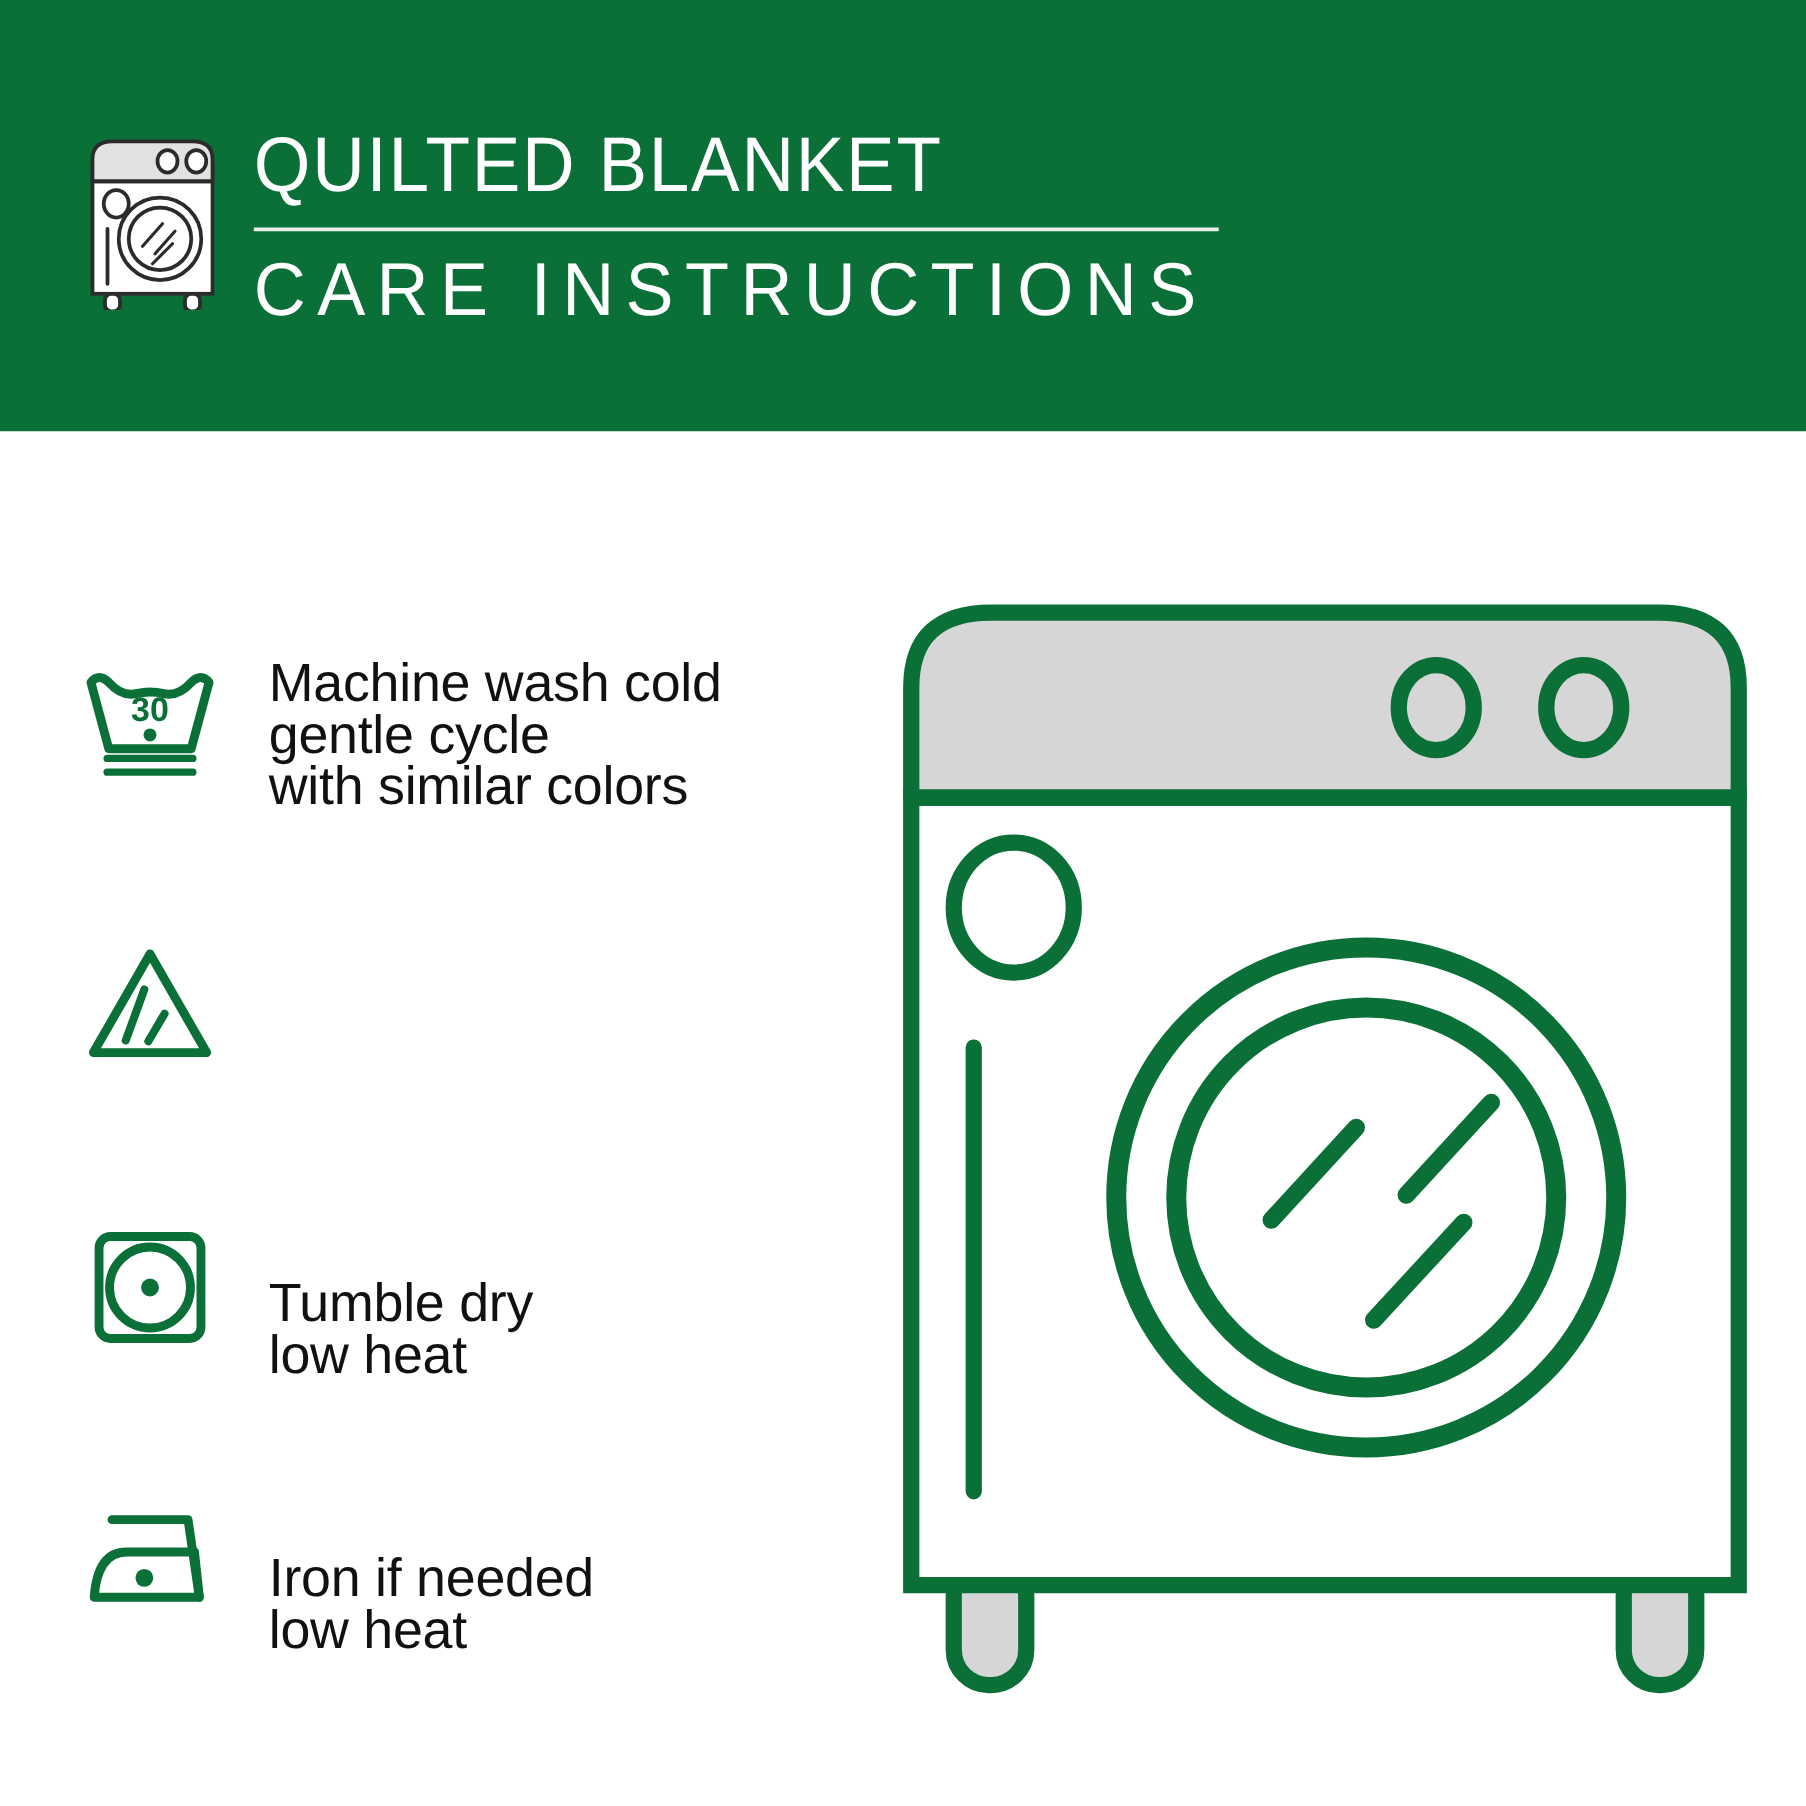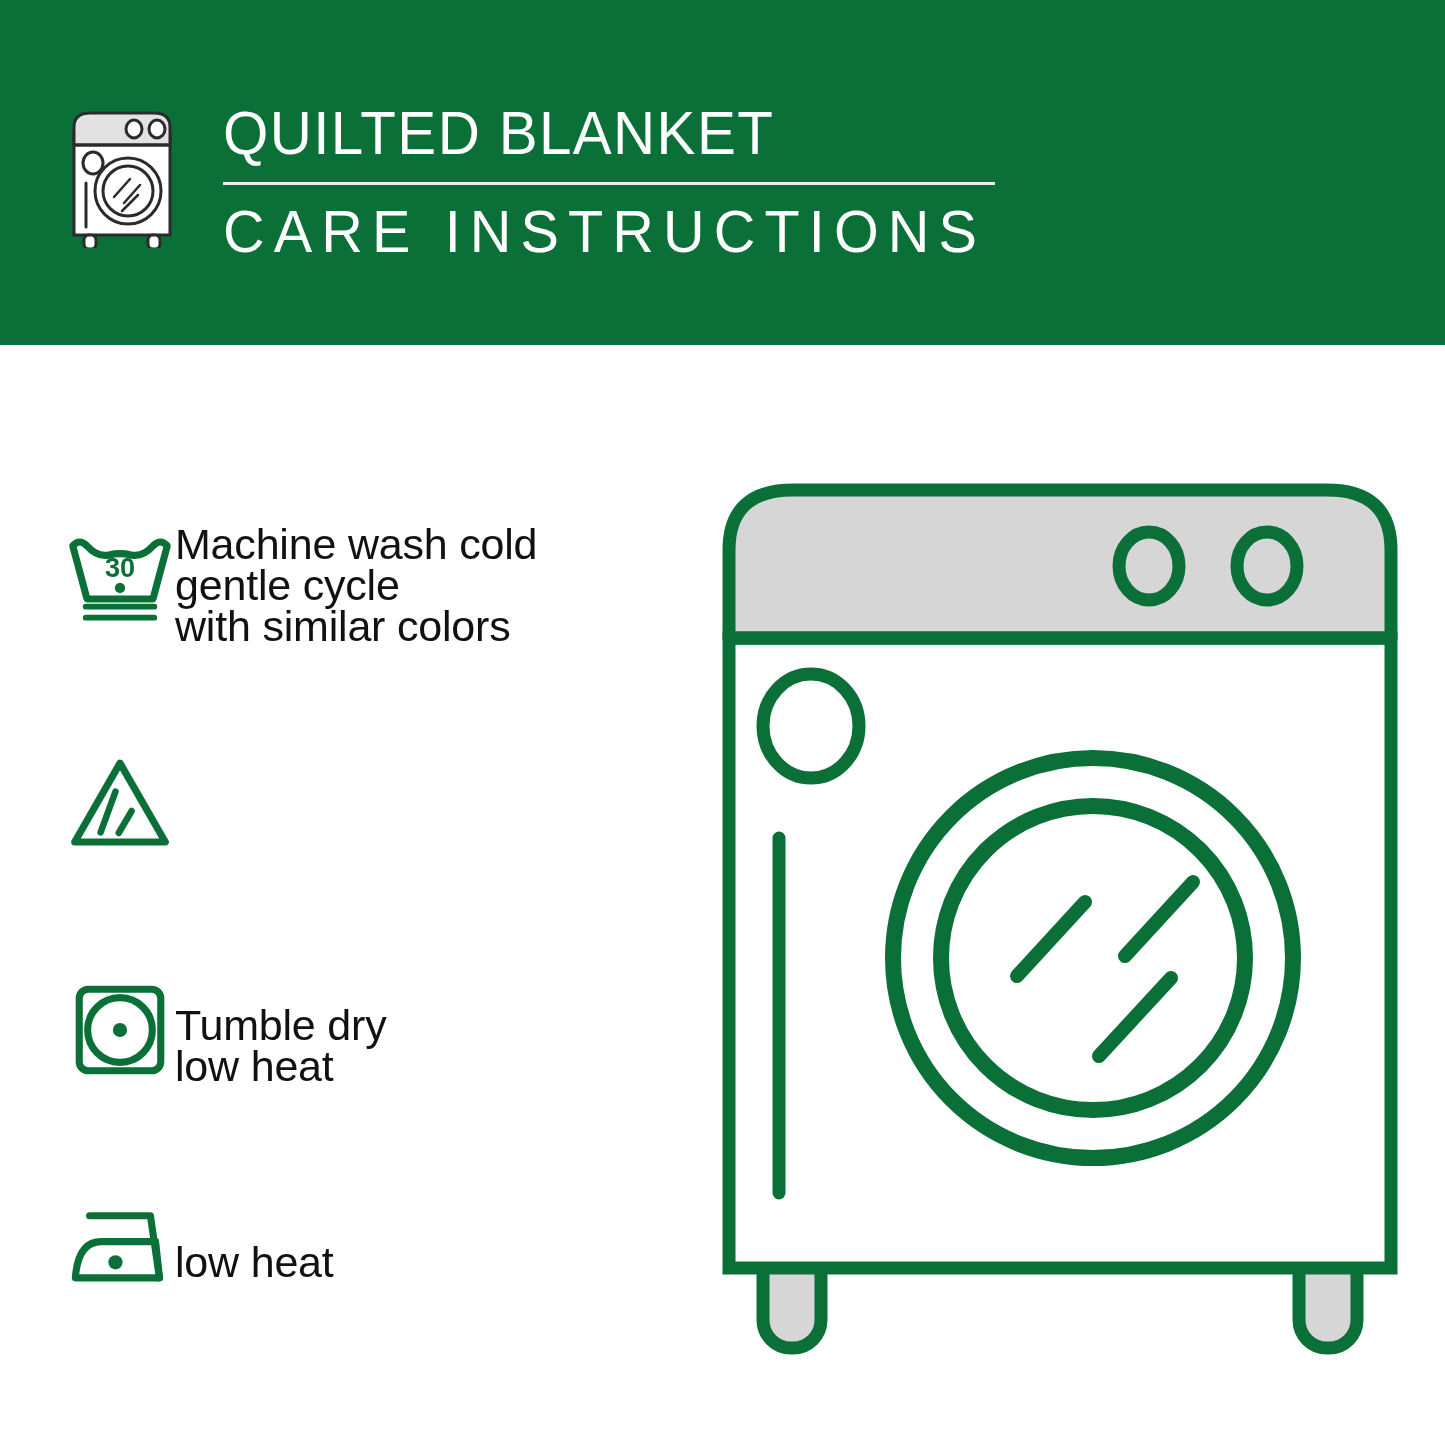--- a/index.html
+++ b/index.html
@@ -32,21 +32,20 @@
     left: 64px;
     top: 103px;
     width: 118px;
     height: 145px;
   }
   #header-text-block {
     position: absolute;
     left: 203px;
     top: 98px;
     width: 780px;
-    margin-left: 20px;
   }
   #title-main {
     font-family: "Liberation Sans Narrow", "Liberation Sans", sans-serif;
     font-size: 62px;
     font-weight: 300;
     letter-spacing: 1.5px;
     color: #ffffff;
     line-height: 70px;
     white-space: nowrap;
     transform: scaleX(0.94);
@@ -75,21 +74,22 @@
   #instructions {
     position: absolute;
     left: 0;
     top: 345px;
     width: 700px;
   }
   .care-row {
     position: absolute;
     left: 0;
     display: flex;
-    align-items: center;
+    align-items: flex-end;
+    gap: 40px;
   }
   .care-icon-box {
     width: 175px;
     min-width: 175px;
     display: flex;
     justify-content: center;
     align-items: flex-start;
     padding-left: 65px;
     box-sizing: border-box;
   }
@@ -212,20 +212,21 @@
       <div class="care-icon-box">
         <svg viewBox="0 0 170 150" width="170" height="150" aria-hidden="true">
 
           <path d="M38 22 L132 22 L146 118" fill="none" stroke="#0a7038" stroke-width="11" stroke-linecap="round" stroke-linejoin="round"></path>
 
           <path d="M140 62 L56 62 Q20 62 16 118 L146 118 Z" fill="none" stroke="#0a7038" stroke-width="11" stroke-linejoin="round" stroke-linecap="round"></path>
           <circle cx="78" cy="94" r="11" fill="#0a7038"></circle>
         </svg>
       </div>
       <div class="care-label">
+        <span class="ln">Iron if needed</span>
         <span class="ln">low heat</span>
       </div>
     </div>
 
   </div>
 
   <div id="washer-illustration">
     <svg viewBox="0 0 690 880" width="690" height="880" aria-hidden="true">
 
       <rect x="48" y="770" width="58" height="100" rx="28" fill="#d6d6d6" stroke="#0a7038" stroke-width="13"></rect>

